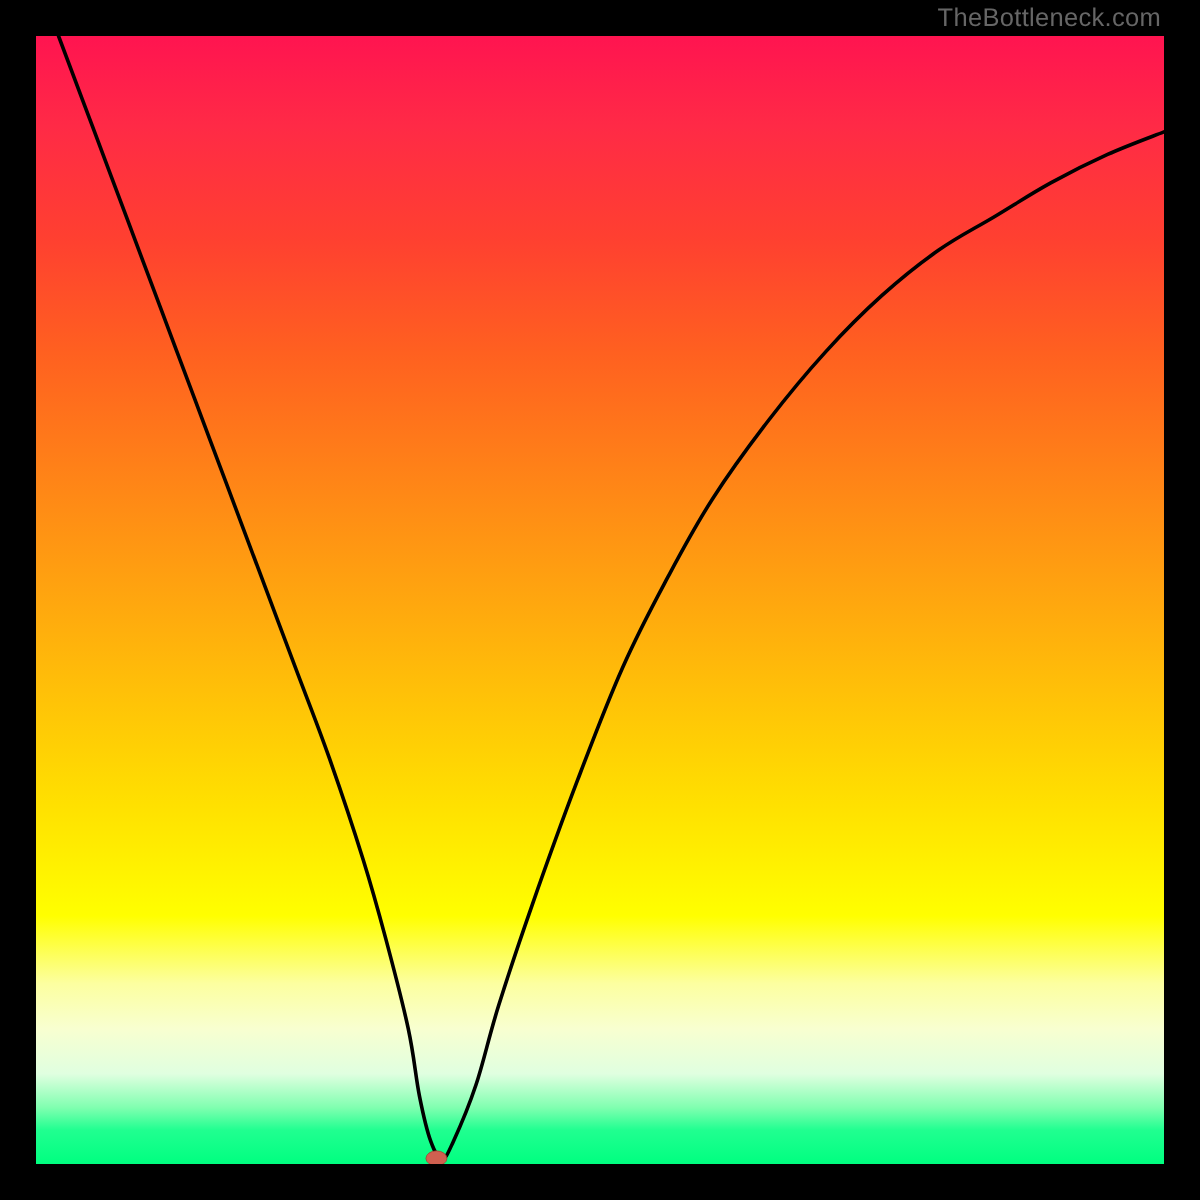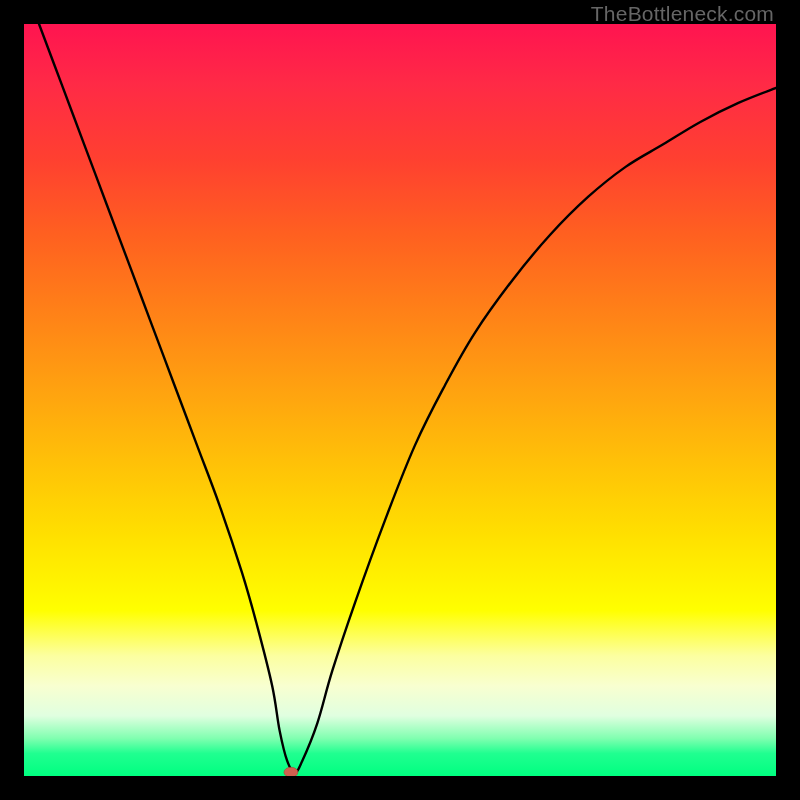--- a/index.html
+++ b/index.html
@@ -32,21 +32,21 @@
       #80ffb0 95%,
       #20ff90 97%,
       #00ff80 100%
     );
   }
   .watermark {
     position: absolute;
     top: 2px;
     right: 26px;
     color: #666;
-    font-size: 21px;
+    font-size: 17px;
     font-weight: normal;
     letter-spacing: 0.2px;
     z-index: 5;
   }
   svg.curve {
     position: absolute;
     left: 0;
     top: 0;
     width: 100%;
     height: 100%;

